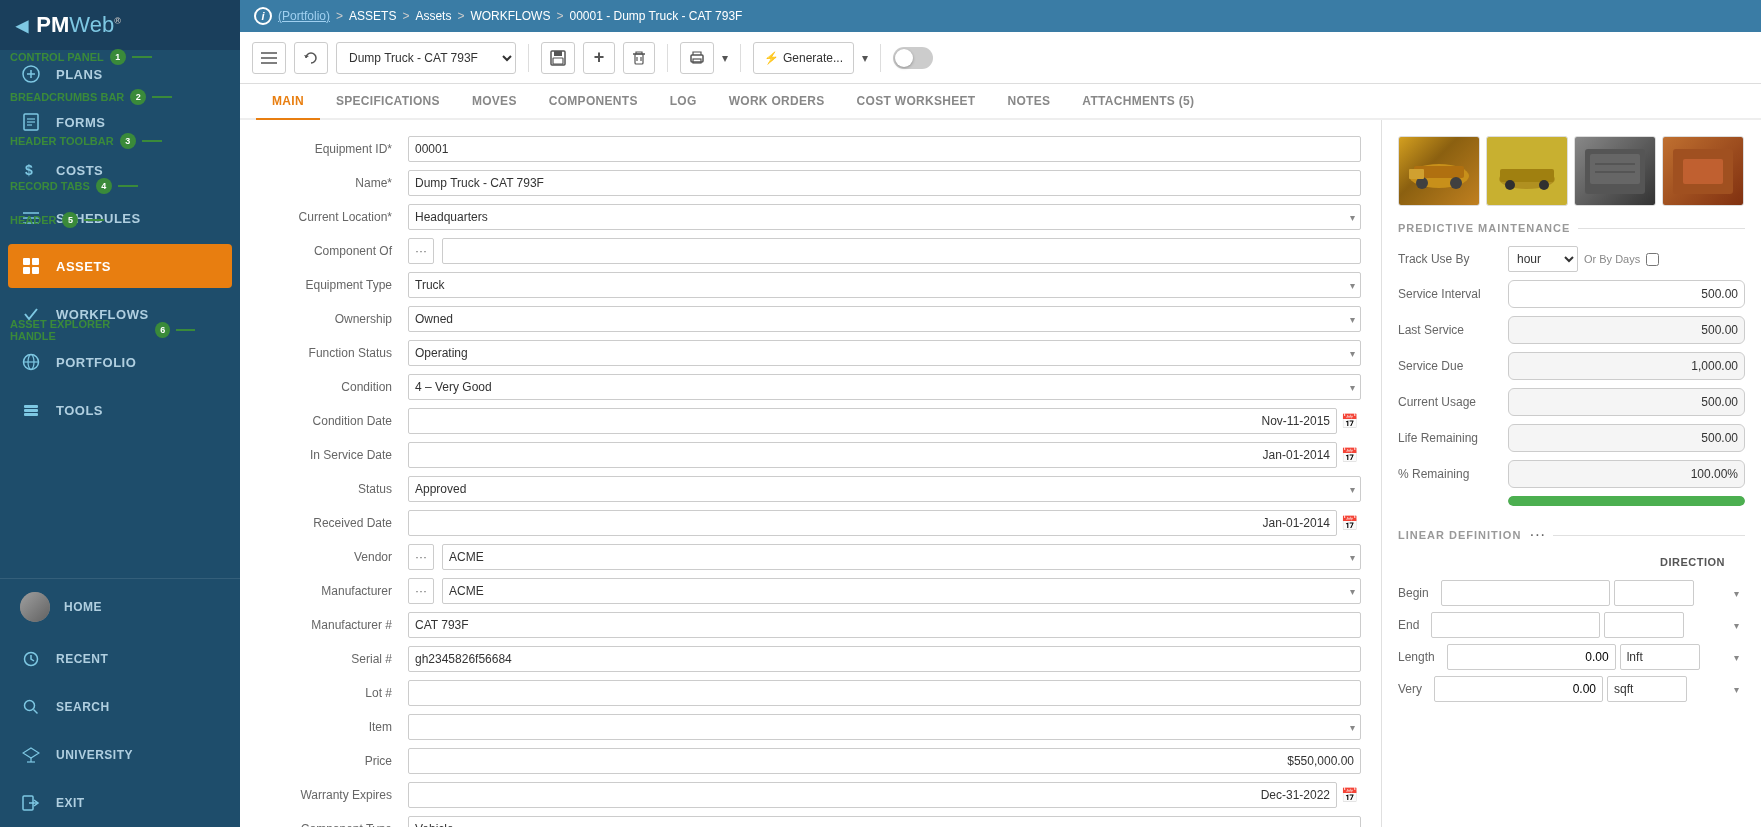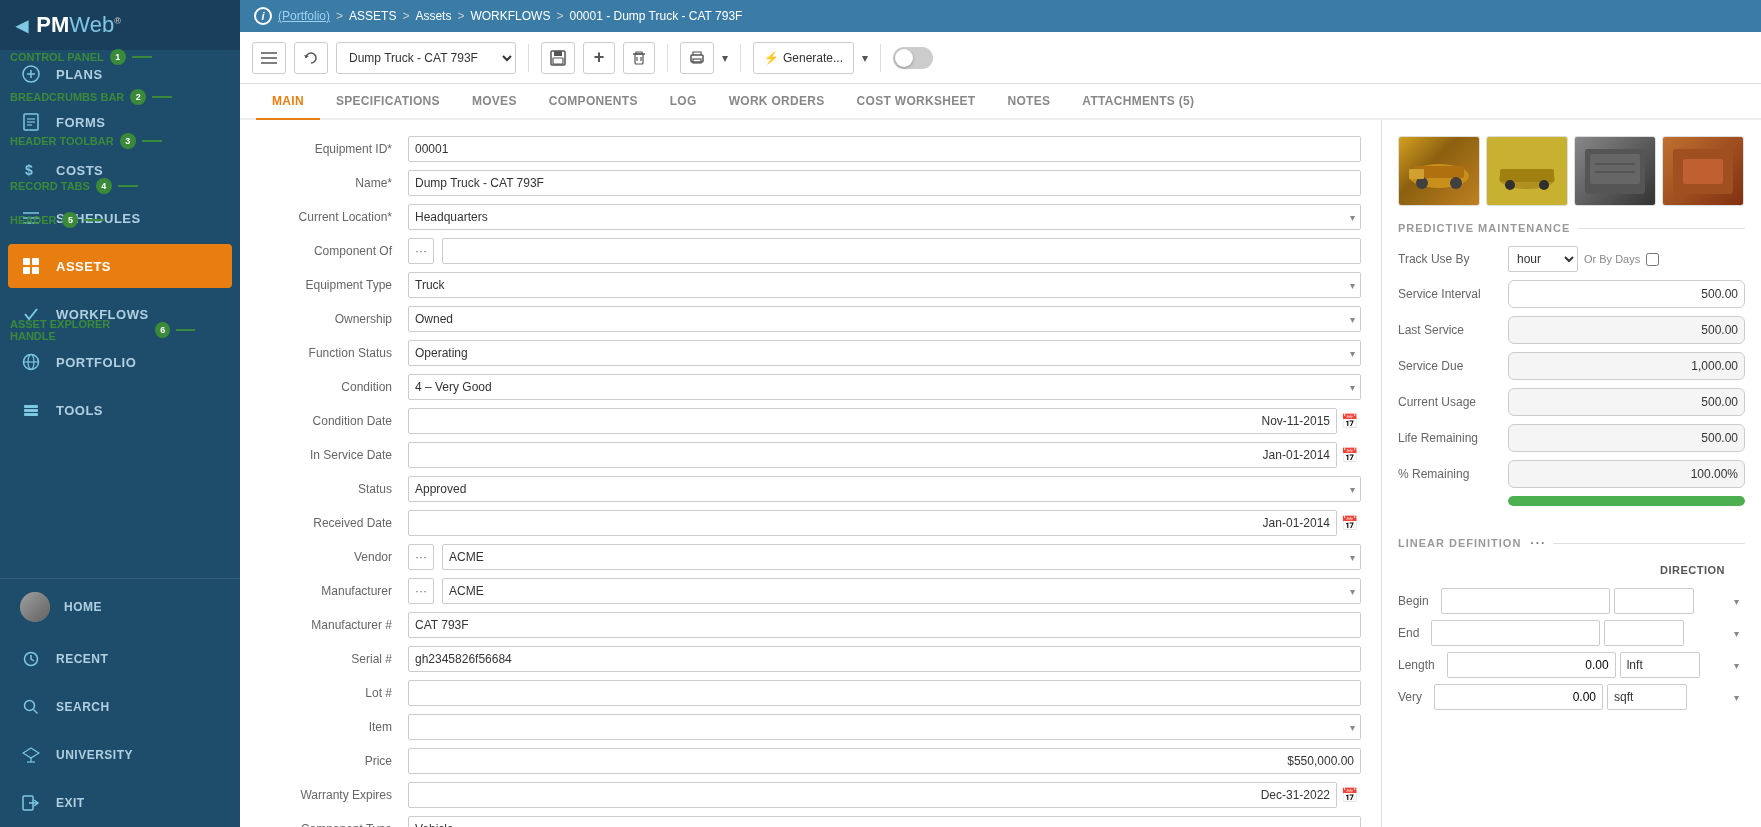--- a/index.html
+++ b/index.html
@@ -925,21 +925,21 @@
         <input type="text" class="pm-input" value="100.00%" style="">
       </div>
 
       <div class="pm-row">
         <div class="pm-label"></div>
         <div class="progress-bar-wrap">
           <div class="progress-bar-fill" style="width:100%;"></div>
         </div>
       </div>
 
-      <div class="section-title" style="margin-top:20px;">
+      <div class="section-title" style="margin-top:12px;">
         <span>LINEAR DEFINITION</span>
         <button class="linear-more-btn">···</button>
       </div>
 
       <div style="display:flex; justify-content:flex-end; margin-bottom:6px;">
         <div class="dir-col-header" style="margin-right:20px;">DIRECTION</div>
       </div>
 
       <div class="dir-row">
         <span class="dir-label">Begin</span>

